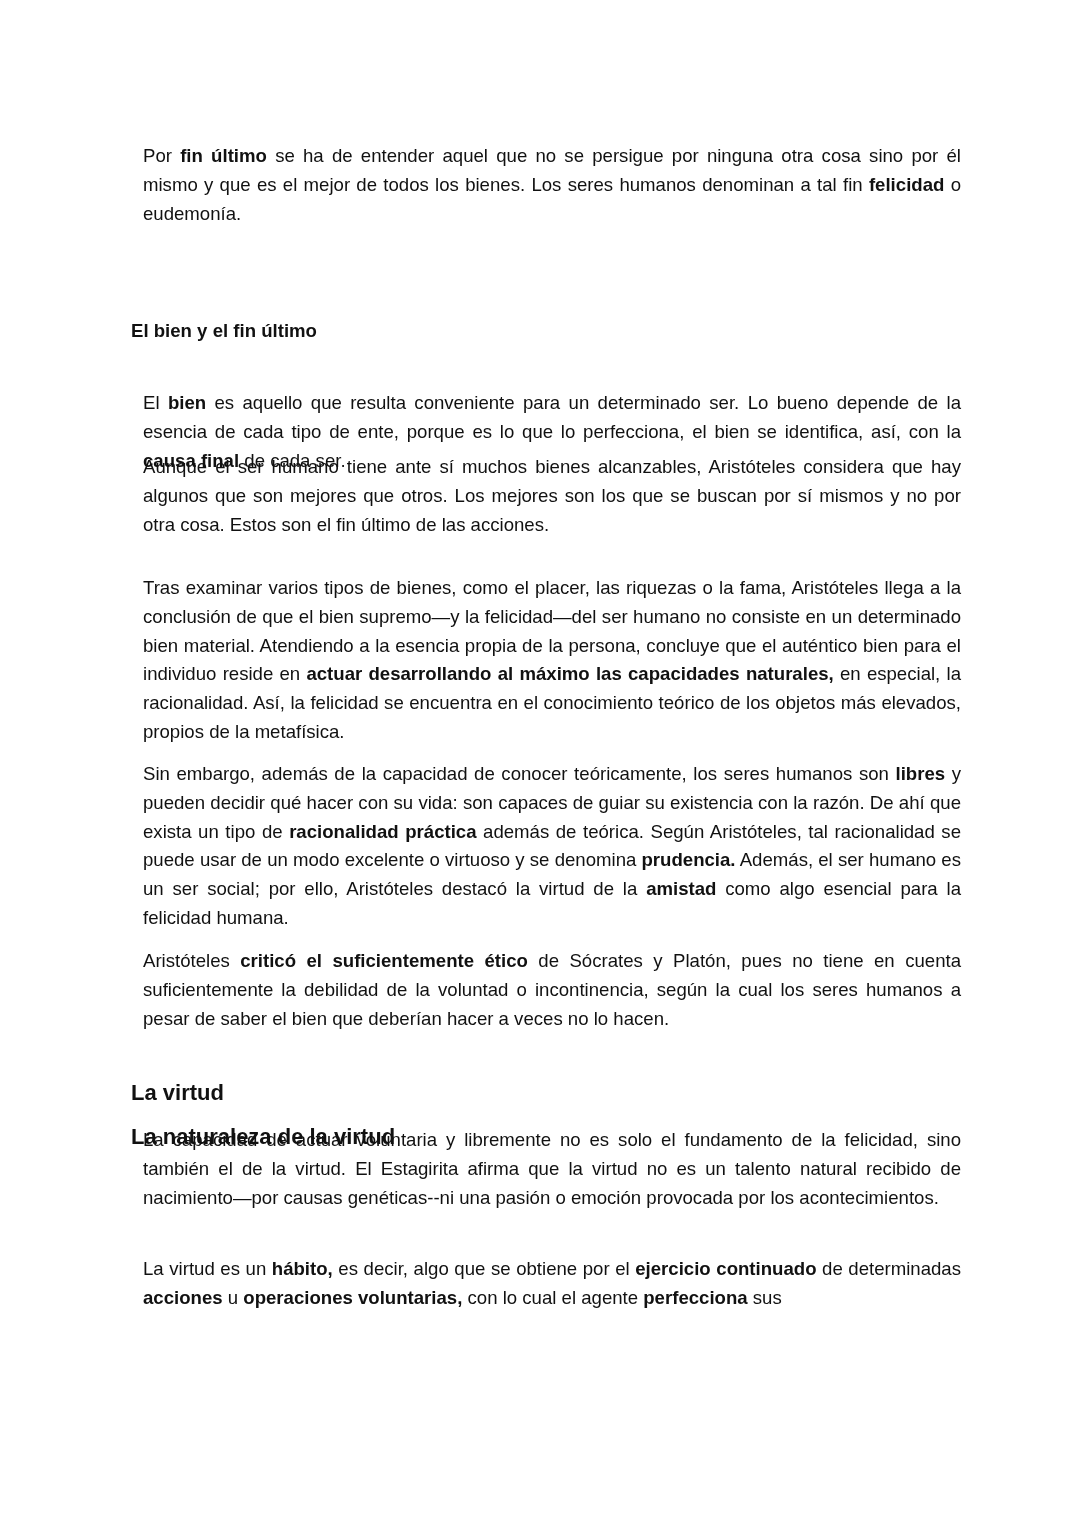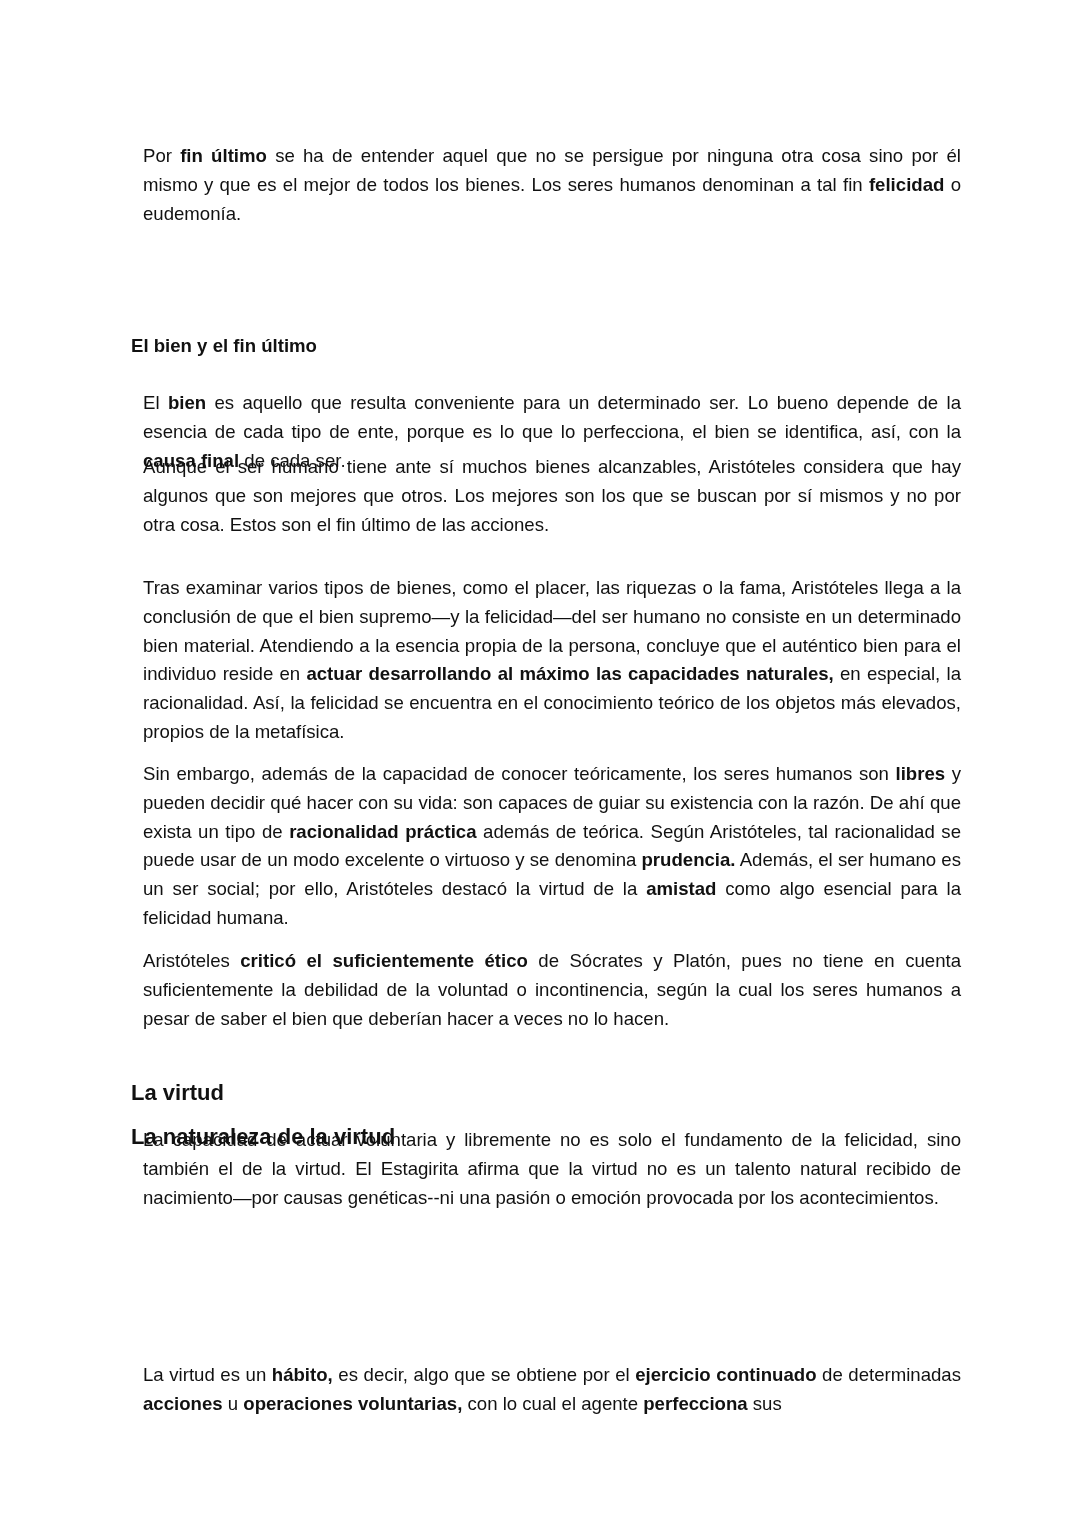--- a/index.html
+++ b/index.html
@@ -11,23 +11,23 @@
   }
   .p { margin: 12px; text-align: justify; }
   .h { margin: 0; font-weight: bold; }
   b { font-weight: bold; }
 </style>
 </head>
 <body>
 
 <div class="page">
   <p class="p" id="b0" style="position: absolute; top: 0px; width: 818px;"><span>Por </span><b>fin último</b><span> se ha de entender aquel que no se persigue por ninguna otra cosa sino por él mismo y que es el mejor de todos los bienes. Los seres humanos denominan a tal fin </span><b>felicidad</b><span> o eudemonía.</span></p>
-  <h3 class="h" id="b1" style="position: absolute; top: 202px; width: 818px; font-size: 18.6px;">El bien y el fin último</h3>
+  <h3 class="h" id="b1" style="position: absolute; top: 187px; width: 818px; font-size: 18.6px;">El bien y el fin último</h3>
   <p class="p" id="b2" style="position: absolute; top: 247px; width: 818px;"><span>El </span><b>bien</b><span> es aquello que resulta conveniente para un determinado ser. Lo bueno depende de la esencia de cada tipo de ente, porque es lo que lo perfecciona, el bien se identifica, así, con la </span><b>causa final</b><span> de cada ser.</span></p>
   <p class="p" id="b3" style="position: absolute; top: 311px; width: 818px;"><span>Aunque el ser humano tiene ante sí muchos bienes alcanzables, Aristóteles considera que hay algunos que son mejores que otros. Los mejores son los que se buscan por sí mismos y no por otra cosa. Estos son el fin último de las acciones.</span></p>
   <p class="p" id="b4" style="position: absolute; top: 432px; width: 818px;"><span>Tras examinar varios tipos de bienes, como el placer, las riquezas o la fama, Aristóteles llega a la conclusión de que el bien supremo—y la felicidad—del ser humano no consiste en un determinado bien material. Atendiendo a la esencia propia de la persona, concluye que el auténtico bien para el individuo reside en </span><b>actuar desarrollando al máximo las capacidades naturales,</b><span> en especial, la racionalidad. Así, la felicidad se encuentra en el conocimiento teórico de los objetos más elevados, propios de la metafísica.</span></p>
   <p class="p" id="b5" style="position: absolute; top: 618px; width: 818px;"><span>Sin embargo, además de la capacidad de conocer teóricamente, los seres humanos son </span><b>libres</b><span> y pueden decidir qué hacer con su vida: son capaces de guiar su existencia con la razón. De ahí que exista un tipo de </span><b>racionalidad práctica</b><span> además de teórica. Según Aristóteles, tal racionalidad se puede usar de un modo excelente o virtuoso y se denomina </span><b>prudencia.</b><span> Además, el ser humano es un ser social; por ello, Aristóteles destacó la virtud de la </span><b>amistad</b><span> como algo esencial para la felicidad humana.</span></p>
   <p class="p" id="b6" style="position: absolute; top: 805px; width: 818px;"><span>Aristóteles </span><b>criticó el suficientemente ético</b><span> de Sócrates y Platón, pues no tiene en cuenta suficientemente la debilidad de la voluntad o incontinencia, según la cual los seres humanos a pesar de saber el bien que deberían hacer a veces no lo hacen.</span></p>
   <h3 class="h" id="b7" style="position: absolute; top: 949px; width: 818px; font-size: 22px;">La virtud</h3>
   <h3 class="h" id="b8" style="position: absolute; top: 993px; width: 818px; font-size: 22px;">La naturaleza de la virtud</h3>
   <p class="p" id="b9" style="position: absolute; top: 984px; width: 818px;"><span>La capacidad de actuar voluntaria y libremente no es solo el fundamento de la felicidad, sino también el de la virtud. El Estagirita afirma que la virtud no es un talento natural recibido de nacimiento—por causas genéticas--ni una pasión o emoción provocada por los acontecimientos.</span></p>
-  <p class="p" id="b10" style="position: absolute; top: 1219px; width: 818px;"><span>La virtud es un </span><b>hábito,</b><span> es decir, algo que se obtiene por el </span><b>ejercicio continuado</b><span> de determinadas </span><b>acciones</b><span> u </span><b>operaciones voluntarias,</b><span> con lo cual el agente </span><b>perfecciona</b><span> sus</span></p>
+  <p class="p" id="b10" style="position: absolute; top: 1113px; width: 818px;"><span>La virtud es un </span><b>hábito,</b><span> es decir, algo que se obtiene por el </span><b>ejercicio continuado</b><span> de determinadas </span><b>acciones</b><span> u </span><b>operaciones voluntarias,</b><span> con lo cual el agente </span><b>perfecciona</b><span> sus</span></p>
 </div>
 
 </body></html>

